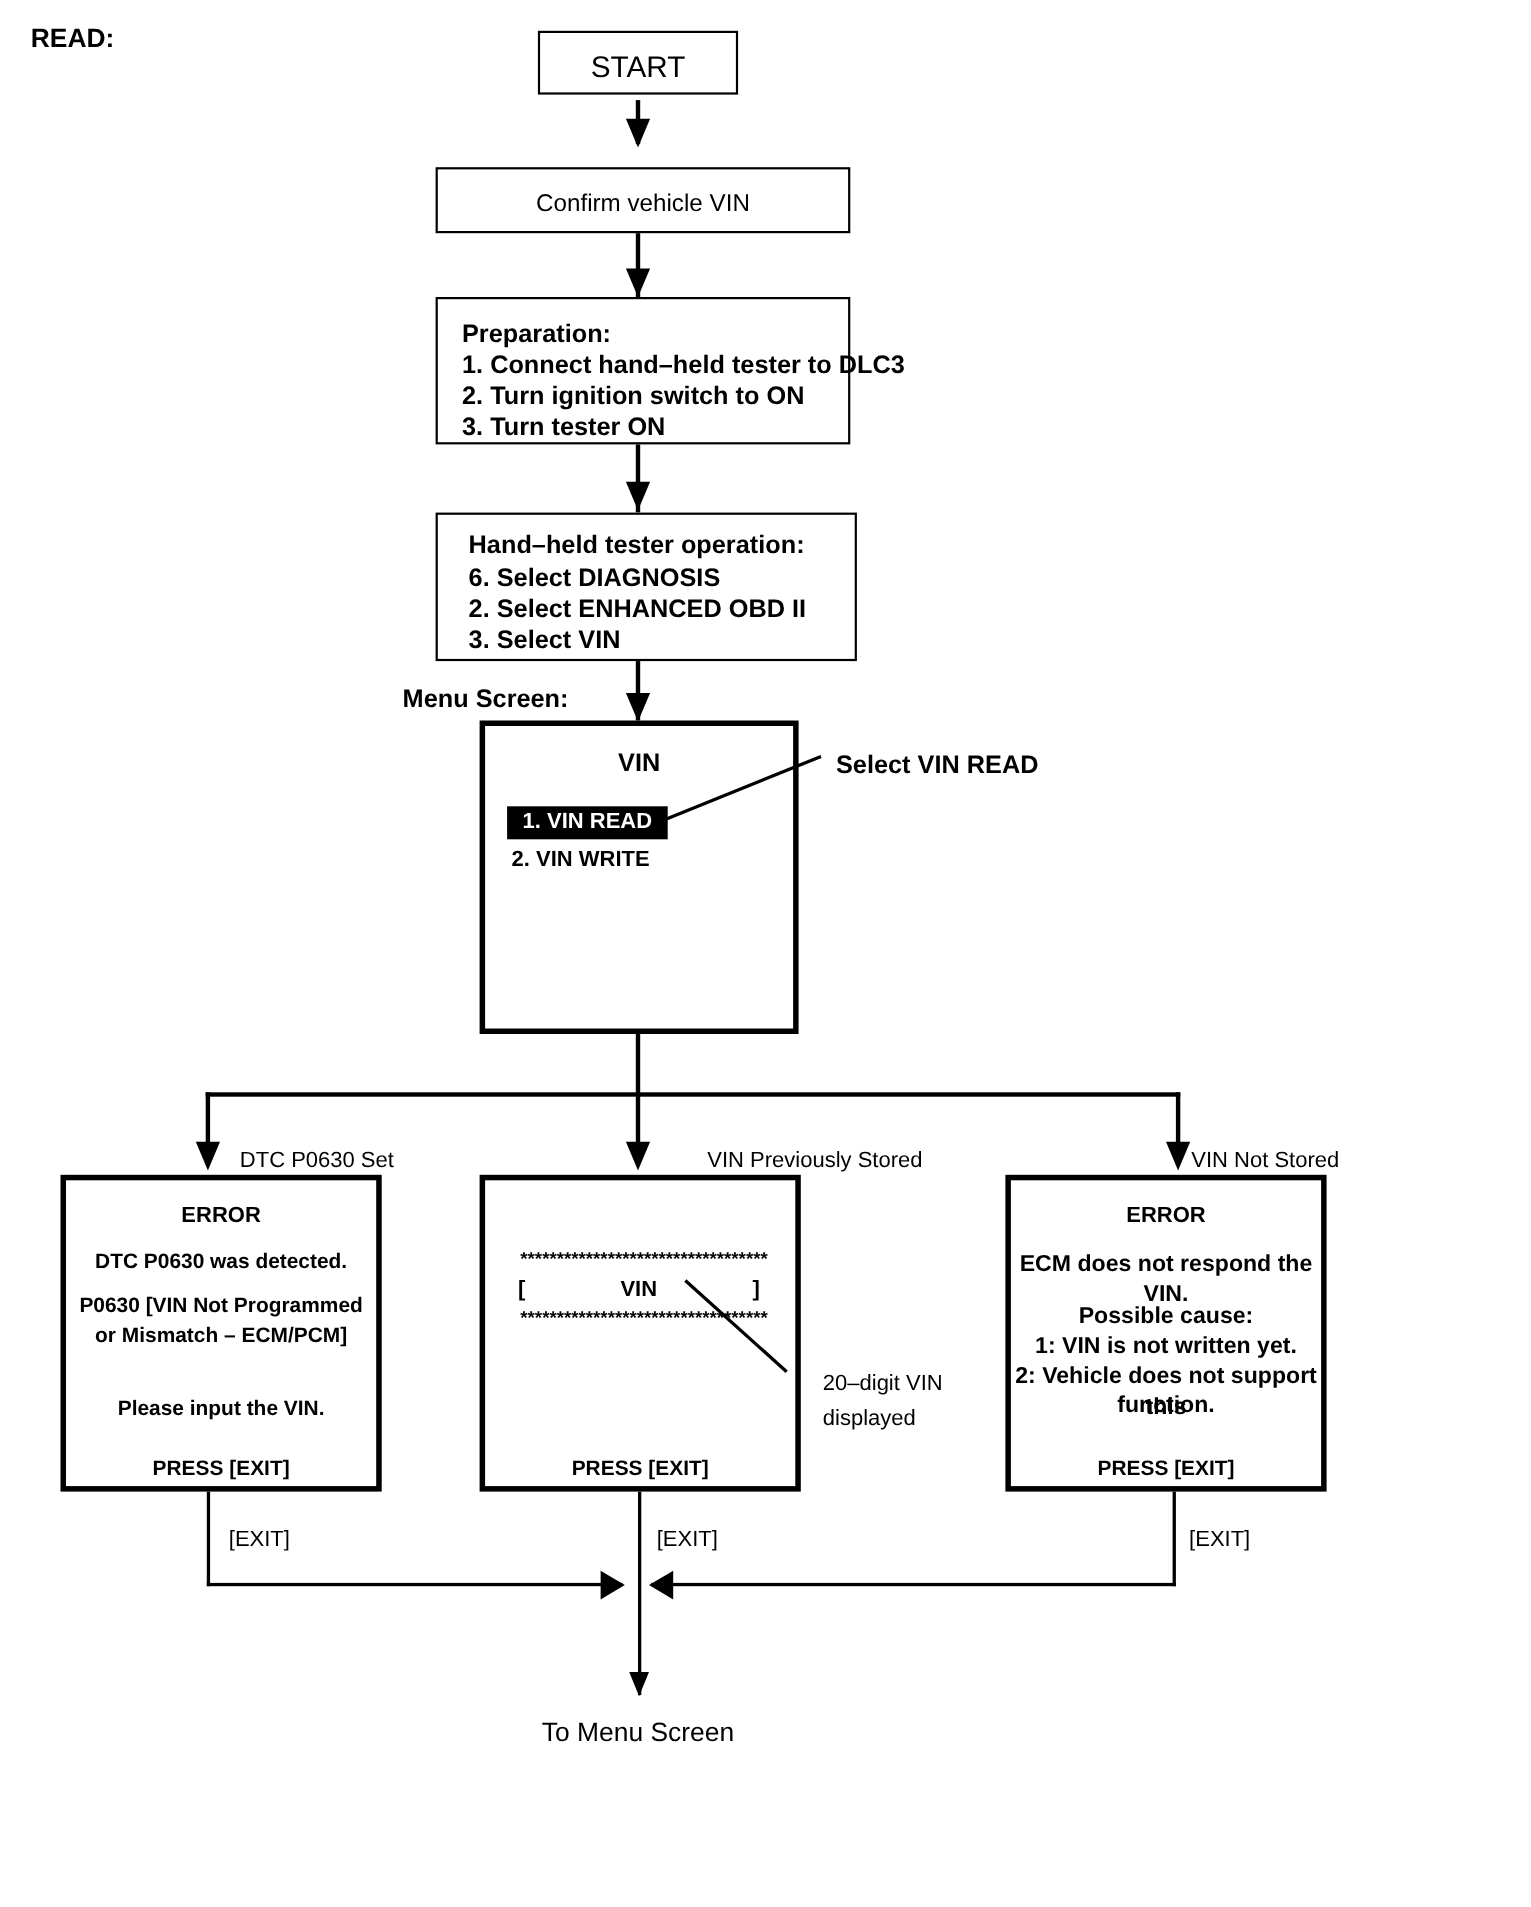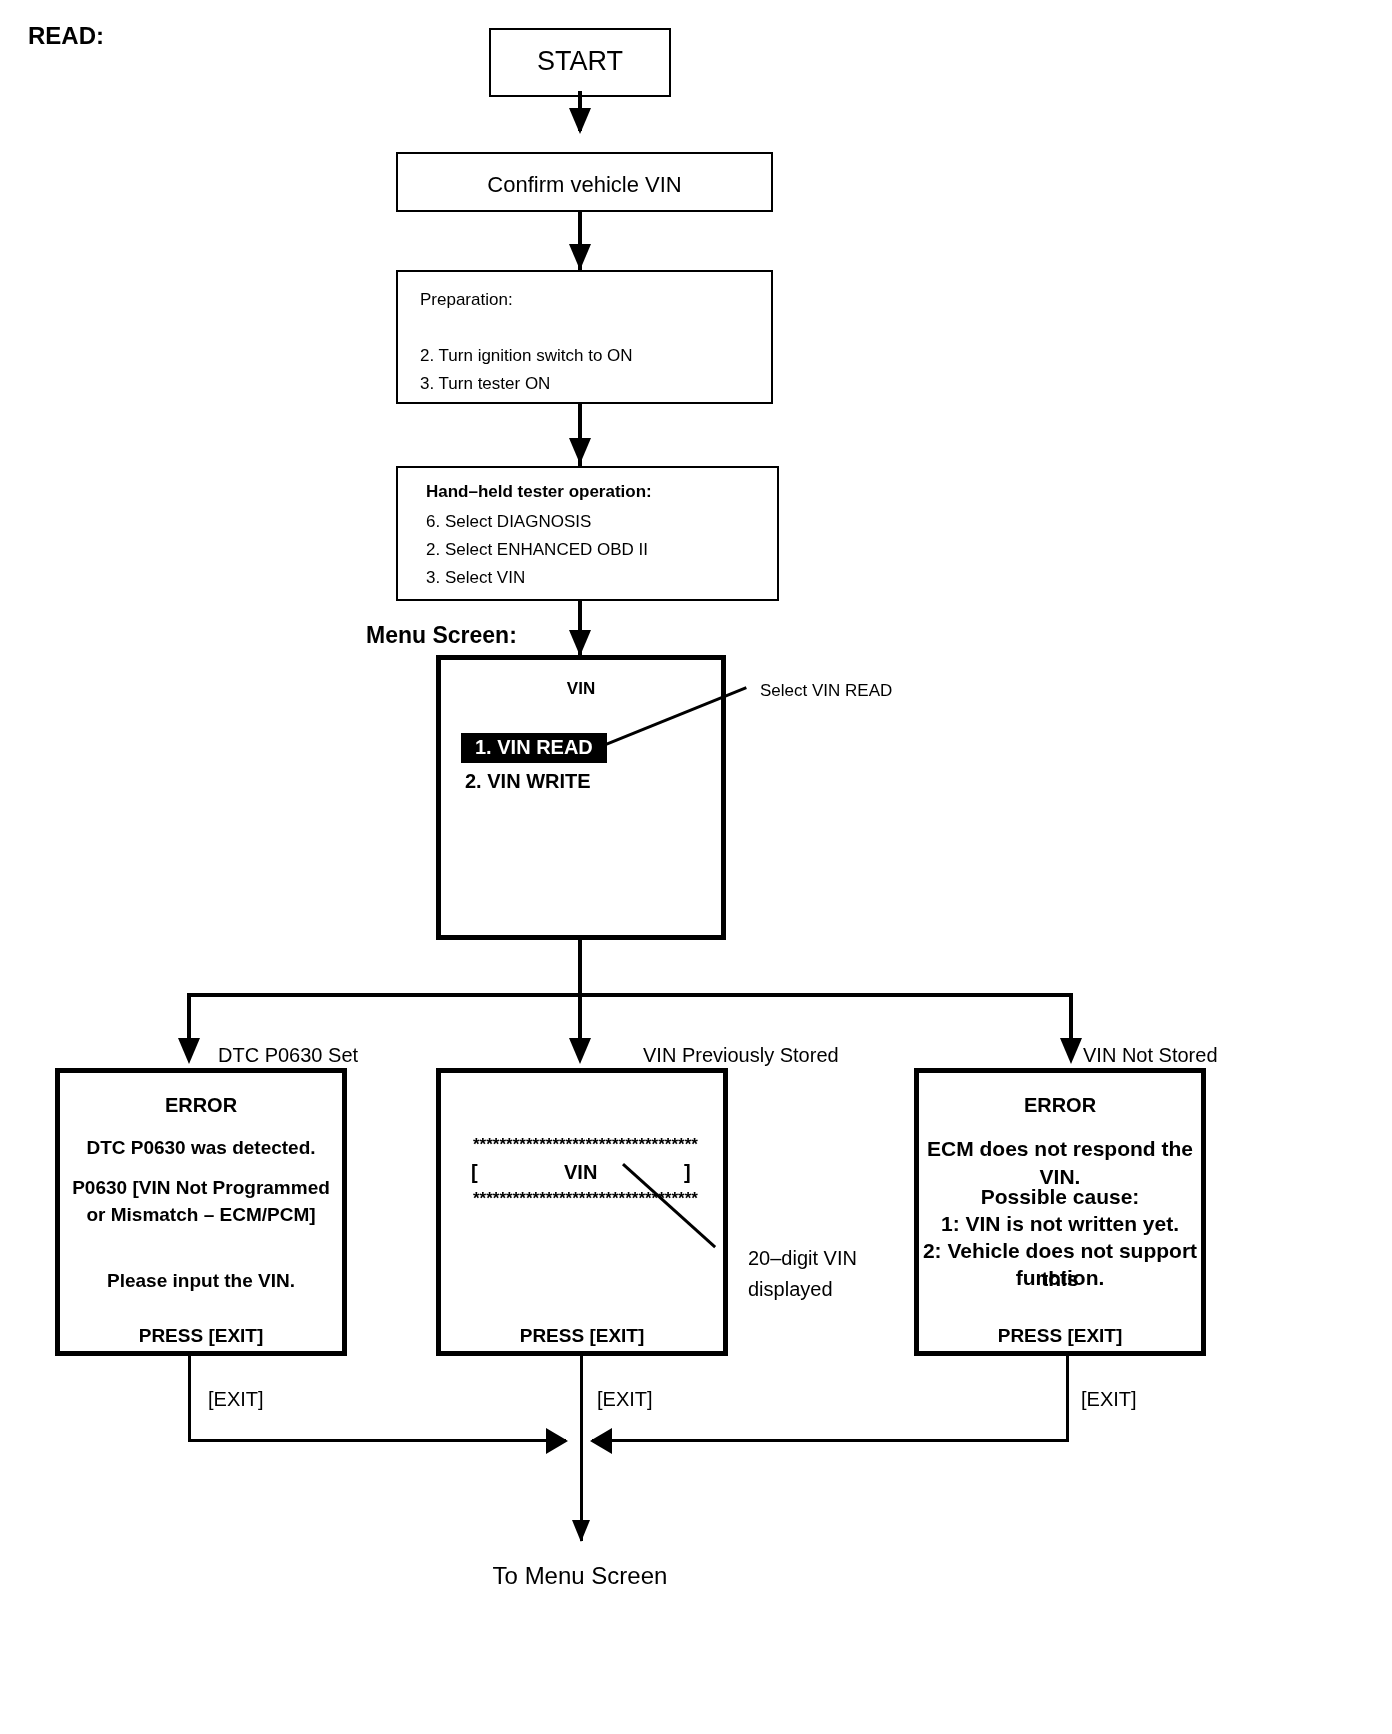--- a/index.html
+++ b/index.html
@@ -46,54 +46,55 @@
     border-bottom:13px solid transparent;
     border-left:22px solid #000;
   }
   
   .t{position:absolute;white-space:pre;line-height:1.32;}
   .c{position:absolute;text-align:center;line-height:1.32;}
   .bold{font-weight:bold;}
   .f24{font-size:24px;}
   .f23{font-size:23px;}
   .f22{font-size:22px;}
-  .f21{font-size:17px;}
+  .f21{font-size:23px;font-weight:bold;}
   .f20{font-size:20px;}
   .f19{font-size:19px;}
   .f18{font-size:21px;}
   .lines{position:absolute;line-height:1.36;white-space:pre;}
   .hl{background:#000;color:#fff;padding:3px 14px 4px 14px;display:inline-block;}
   .mono-ast{
     font-family:"Liberation Sans", sans-serif;
     font-weight:bold;
     letter-spacing:0px;
     font-size:17px;
     white-space:pre;
   }
   .diag{position:absolute;background:#000;height:3px;transform-origin:0 0;}
 </style>
 </head>
 <body>
 
 <div class="t bold f24" style="left:28px; top:20px;">READ:</div>
 
-<div class="box" style="left:489px; top:28px; width:182px; height:69px;">
+<div class="box" style="left:489px; top:28px; width:182px; height:58px;">
   <div class="c f26" style="left:0;top:14px;width:100%;font-size:27px;">START</div>
 </div>
 <div class="vline" style="left:578px; top:91px; height:40px;"></div>
 <div class="arrow-down" style="left:569px; top:108px;"></div>
 
 <div class="box" style="left:396px; top:152px; width:377px; height:60px;">
   <div class="c f22" style="left:0;top:16px;width:100%;">Confirm vehicle VIN</div>
 </div>
 <div class="vline" style="left:578px; top:212px; height:58px;"></div>
 <div class="arrow-down" style="left:569px; top:244px;"></div>
 
 <div class="box" style="left:396px; top:270px; width:377px; height:134px;">
   <div class="lines f21" style="left:22px; top:16px;">Preparation:</div>
+  <div class="lines f21" style="left:22px; top:44px;">1. Connect hand–held tester to DLC3</div>
   <div class="lines f21" style="left:22px; top:72px;">2. Turn ignition switch to ON</div>
   <div class="lines f21" style="left:22px; top:100px;">3. Turn tester ON</div>
 </div>
 <div class="vline" style="left:578px; top:404px; height:62px;"></div>
 <div class="arrow-down" style="left:569px; top:438px;"></div>
 
 <div class="box" style="left:396px; top:466px; width:383px; height:135px;">
   <div class="lines f21 bold" style="left:28px; top:12px;">Hand–held tester operation:</div>
   <div class="lines f21" style="left:28px; top:42px;">6. Select DIAGNOSIS</div>
   <div class="lines f21" style="left:28px; top:70px;">2. Select ENHANCED OBD II</div>

